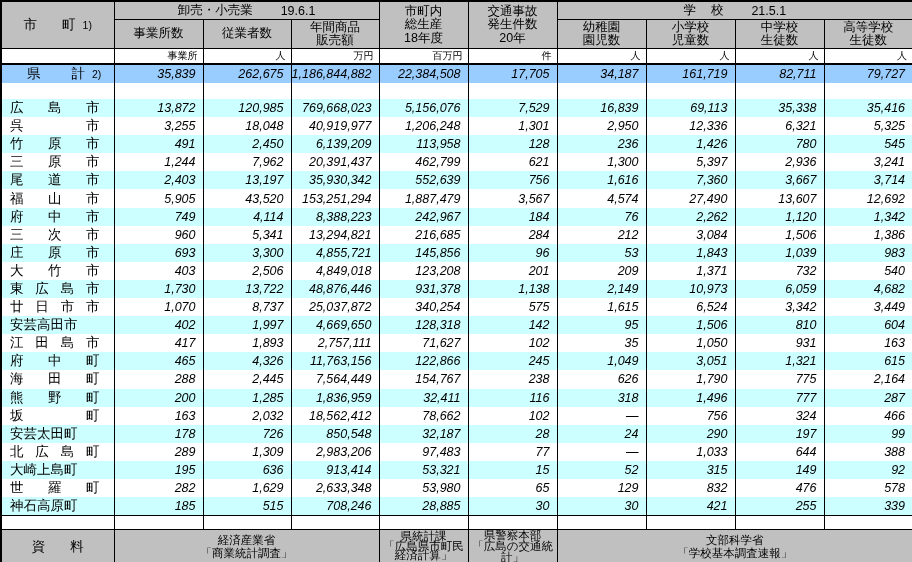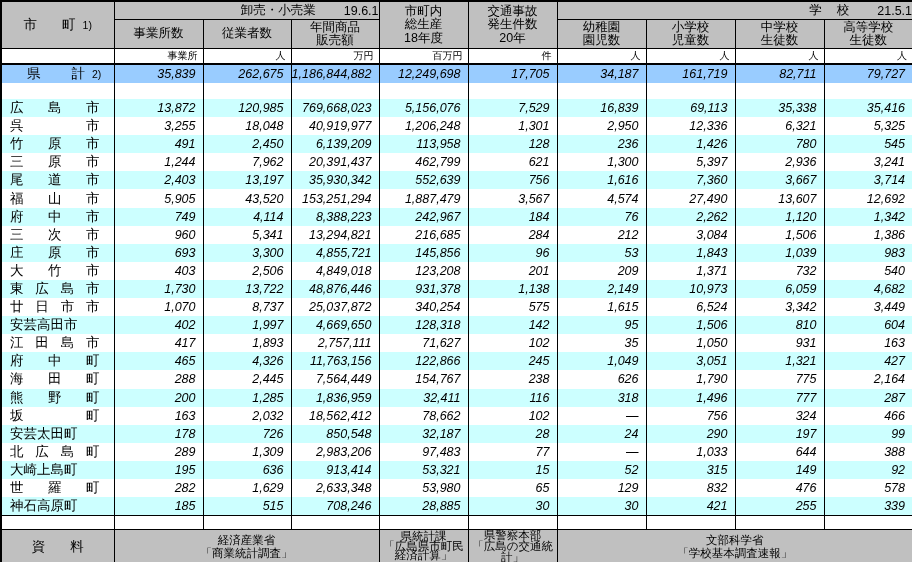--- a/index.html
+++ b/index.html
@@ -37,21 +37,21 @@
   .nwrap { display:flex; align-items:center; padding:0 14px 0 8px; font-size:13.5px; }
   .nwrap.spread { justify-content:space-between; }
   .nwrap.packed { justify-content:flex-start; }
   
   .cwrap { display:flex; align-items:center; justify-content:center; font-size:13.5px; }
   .lwrap { display:flex; align-items:center; padding-left:25px; font-size:13.5px; }
   .jbox { display:inline-flex; justify-content:space-between; }
   .box52 { width:52px; } .box58 { width:58px; } .box40 { width:40px; }
   .note { font-size:10.5px; margin-left:7px; white-space:nowrap; }
   
-  .gwrap { display:flex; align-items:center; justify-content:flex-end; gap:28px; font-size:12.5px; }
+  .gwrap { display:flex; align-items:center; justify-content:center; gap:28px; font-size:12.5px; }
   
   tr.src { height:27px; }
   tr.src td { background:#c0c0c0; border-top:1px solid #000; text-align:center; font-size:11.5px; }
   td.src-sm { font-size:9.5px; line-height:9.5px; white-space:pre-line; }
   td.src-md { font-size:10.5px; line-height:11px; white-space:pre-line; }
   td.src-lg { line-height:12.5px; white-space:pre-line; }
 </style>
 </head>
 <body>
 
@@ -137,21 +137,21 @@
         <span class="jchars jbox box58 spread">
               <span>県</span>
               <span>計</span>
             </span>
         <span class="note">2)</span>
       </div>
     </td>
     <td class="num">35,839</td>
     <td class="num">262,675</td>
     <td class="num">1,186,844,882</td>
-    <td class="num">12,249,698</td>
+    <td class="num">22,384,508</td>
     <td class="num">17,705</td>
     <td class="num">34,187</td>
     <td class="num">161,719</td>
     <td class="num">82,711</td>
     <td class="num">79,727</td>
   </tr>
 
   <tr class="blank1">
     <td></td>
         <td></td>
@@ -432,21 +432,21 @@
           </div>
         </td>
         <td class="num">465</td>
         <td class="num">4,326</td>
         <td class="num">11,763,156</td>
         <td class="num">122,866</td>
         <td class="num">245</td>
         <td class="num">1,049</td>
         <td class="num">3,051</td>
         <td class="num">1,321</td>
-        <td class="num">427</td>
+        <td class="num">615</td>
       </tr>
       <tr class="drow">
         <td>
           <div class="nwrap jchars spread">
             <span>海</span>
             <span>田</span>
             <span>町</span>
           </div>
         </td>
         <td class="num">288</td>

